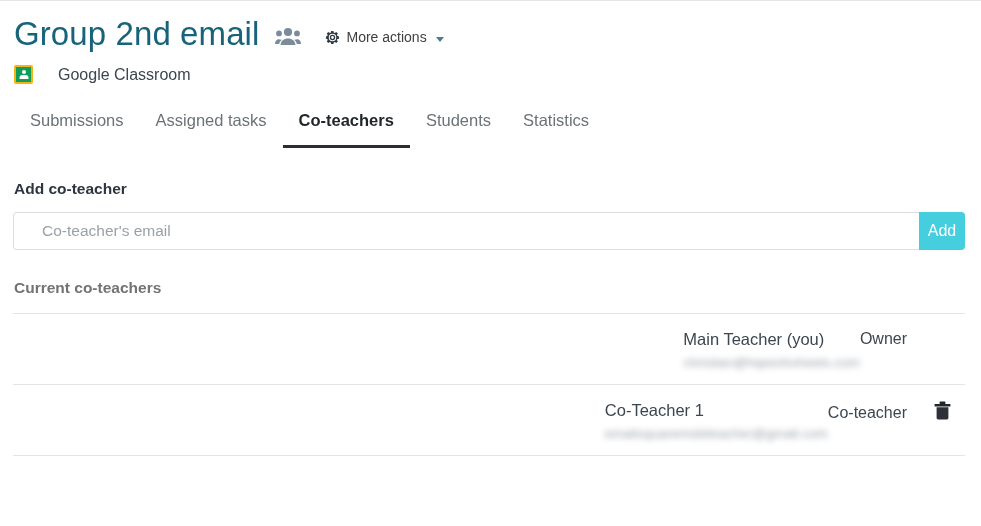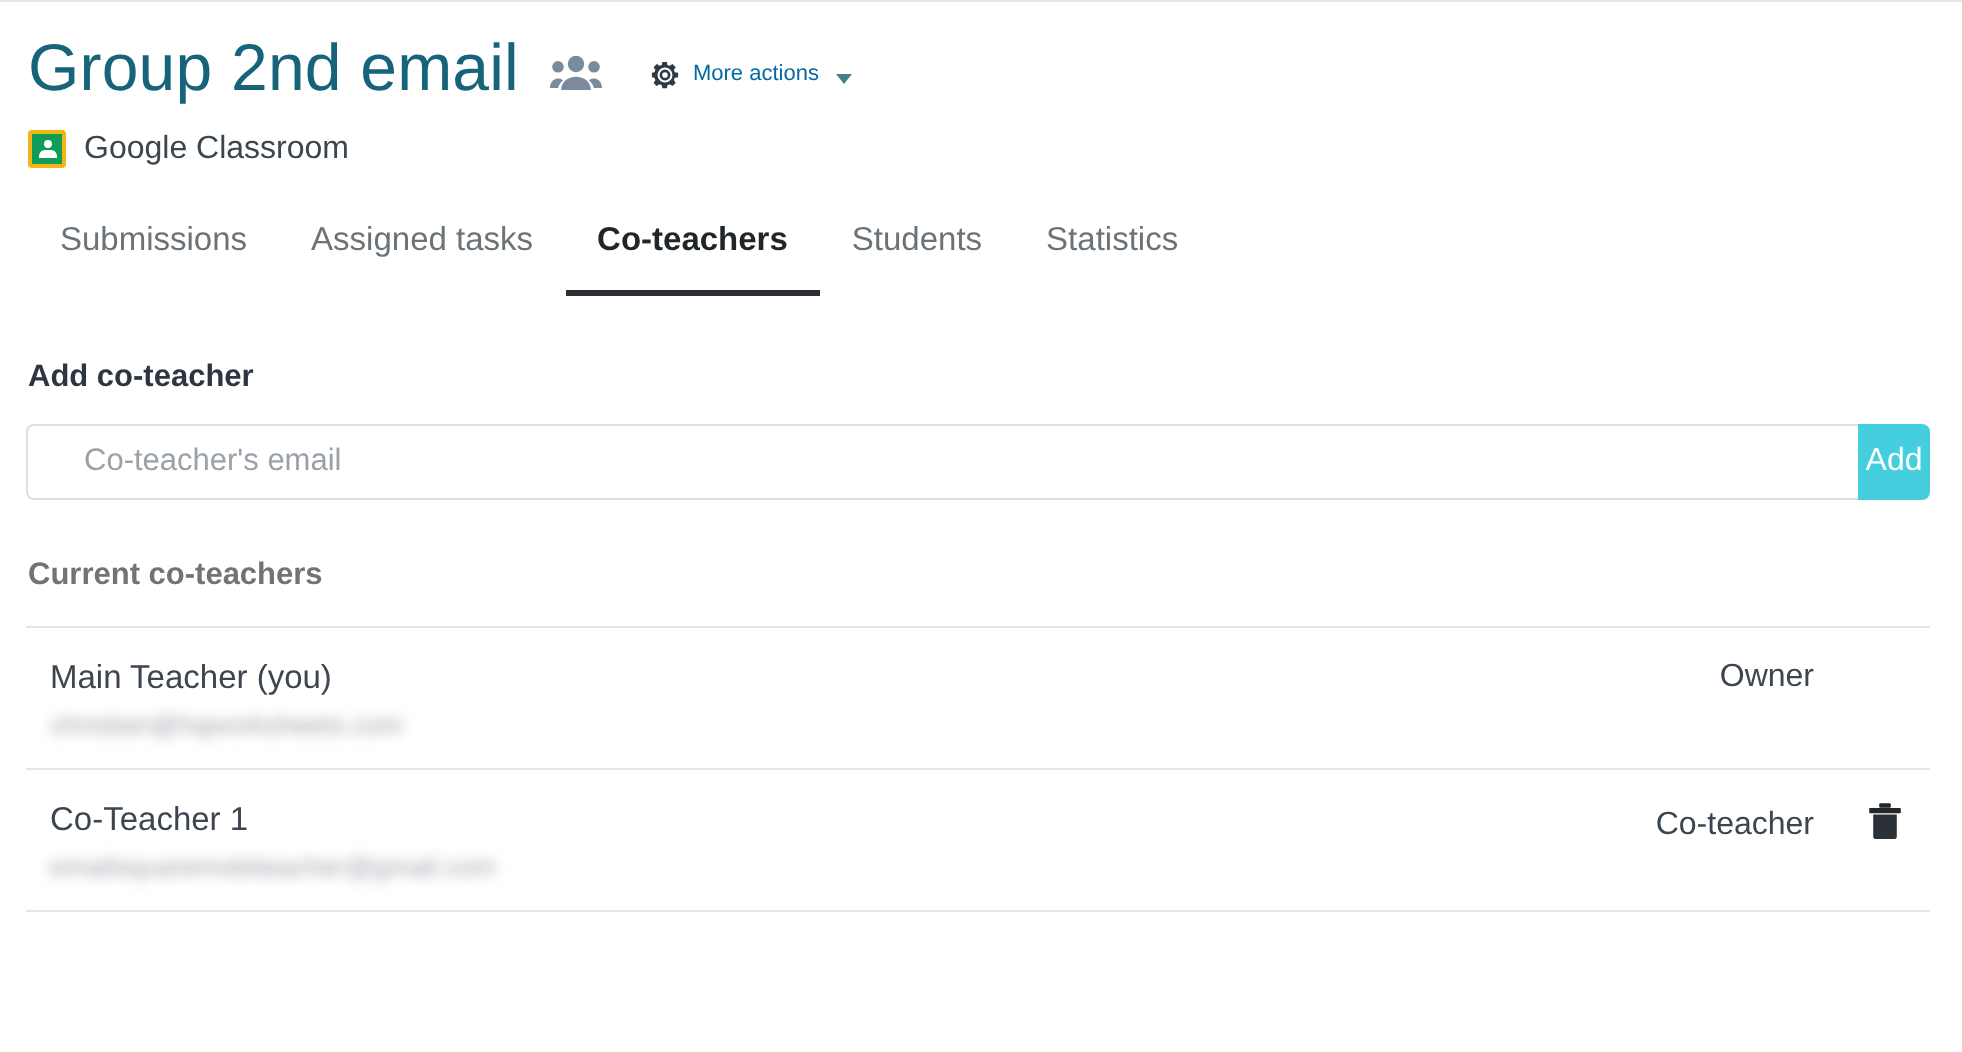--- a/index.html
+++ b/index.html
@@ -54,40 +54,40 @@
     position: relative;
     top: 3px;
     cursor: pointer;
   }
   .gear-icon {
     display: inline-flex;
     align-items: center;
     color: #2f3941;
   }
   .more-actions-label {
-    font-size: 11px;
-    color: #0369a1;
+    font-size: 14px;
+    color: #404040;
     white-space: nowrap;
   }
   .caret {
     width: 0;
     height: 0;
     border-left: 4.5px solid transparent;
     border-right: 4.5px solid transparent;
     border-top: 5px solid #4c7d8a;
     margin-left: 3px;
     position: relative;
     top: 2px;
   }
 
   
   .source-row {
     display: flex;
     align-items: center;
-    gap: 9px;
+    gap: 25px;
     padding: 10px 0 0 14px;
   }
   .classroom-icon {
     width: 19px;
     height: 19px;
     border: 2px solid #f5b415;
     border-radius: 2px;
     background: #0f9d58;
     box-sizing: border-box;
     position: relative;
@@ -167,21 +167,21 @@
     padding: 0 28px;
     outline: none;
     background: #ffffff;
     min-width: 0;
   }
   .email-input::placeholder {
     color: #9aa1a8;
   }
   .add-button {
     flex: none;
-    width: 36px;
+    width: 46px;
     border: none;
     border-radius: 0 4px 4px 0;
     background: #44cede;
     color: #ffffff;
     font-family: "Liberation Sans", sans-serif;
     font-size: 16px;
     cursor: pointer;
     line-height: 38px;
     padding: 0;
     text-align: center;
@@ -195,21 +195,21 @@
     padding-left: 14px;
     margin-top: 29px;
   }
   .list {
     margin: 16px 16px 0 13px;
     border-top: 1px solid #e2e4e7;
   }
   .list-item {
     display: flex;
     align-items: flex-start;
-    justify-content: space-between;
+    justify-content: flex-end;
     border-bottom: 1px solid #e2e4e7;
     padding: 14px 0 12px 0;
     min-height: 52px;
     box-sizing: border-box;
   }
   .person {
     padding-left: 12px;
   }
   .person-name {
     font-size: 16.5px;

